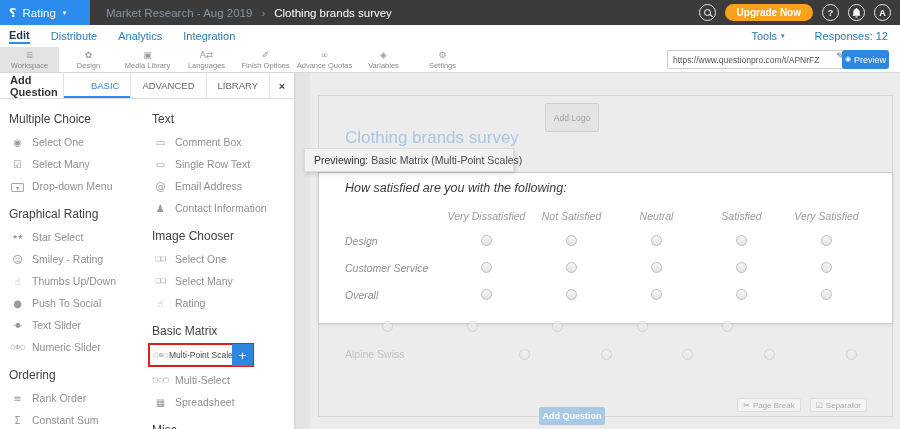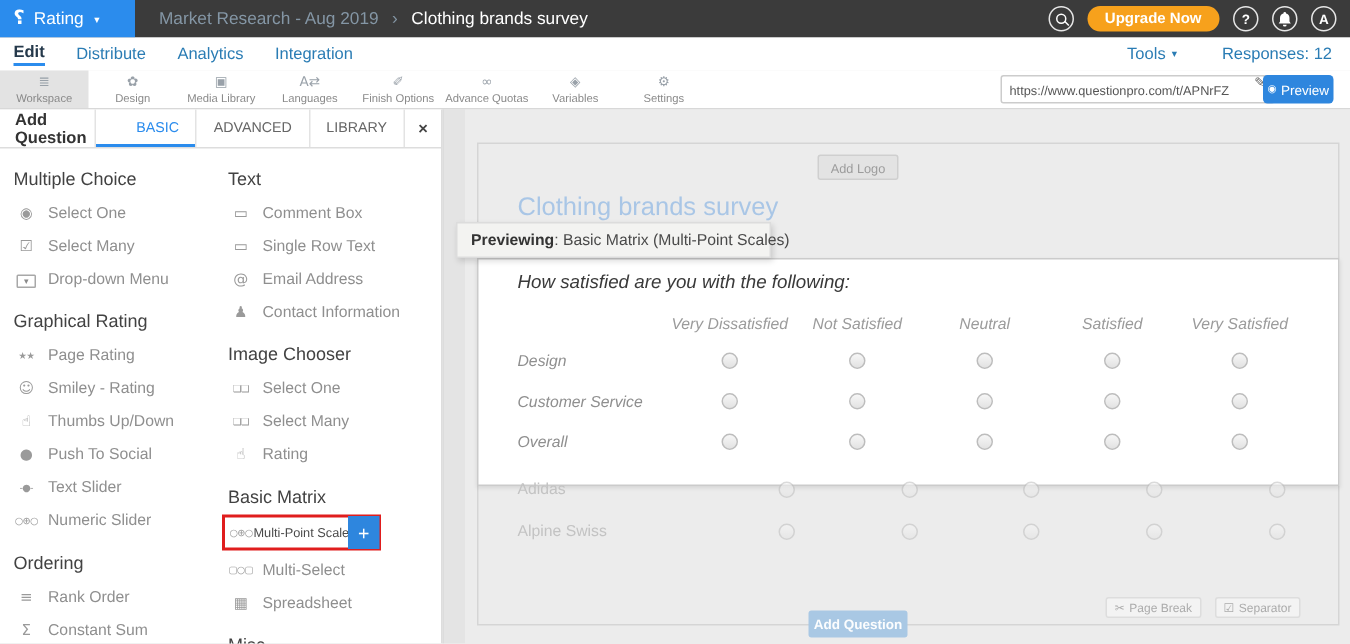--- a/index.html
+++ b/index.html
@@ -59,38 +59,38 @@
   .boxed{display:inline-flex;align-items:center;justify-content:center;border:1px solid #a8a8a8;border-radius:1px;width:13px;height:9px;font-size:6px;color:#8a8a8a;}
   .highlight{border:2px solid #e01d1d;background:#fff;height:24px;margin:2px 0 2px -4px;width:106px;padding-left:3px;position:relative;gap:3px;}
   .highlight .qlabel{font-size:8.5px;color:#4a4a4a;}
   .highlight .qicon{width:13px;}
   .plus{position:absolute;right:-1px;top:-1px;bottom:-1px;width:21px;background:#2e86de;color:#fff;display:flex;align-items:center;justify-content:center;font-size:13px;cursor:pointer;}
   #strip{position:absolute;left:295px;top:73px;width:15px;bottom:0;background:#e4e4e4;border-left:1px solid #dcdcdc;}
 
   
   #main{position:absolute;left:310px;top:73px;right:0;bottom:0;background:#ececec;}
   .container{position:absolute;left:8px;top:22px;width:575px;height:322px;border:1px solid #d5d5d5;background:#ececec;}
-  .addlogo{position:absolute;left:226px;top:7px;width:54px;height:17px;background:#e3e3e3;border:1px solid #cfcfcf;color:#9c9c9c;font-size:8.5px;display:flex;align-items:center;justify-content:center;border-radius:2px;cursor:pointer;}
+  .addlogo{position:absolute;left:226px;top:7px;width:54px;height:29px;background:#e3e3e3;border:1px solid #cfcfcf;color:#9c9c9c;font-size:8.5px;display:flex;align-items:center;justify-content:center;border-radius:2px;cursor:pointer;}
   .stitle{position:absolute;left:26px;top:32px;font-size:17px;color:#a9c6e6;}
   .card{position:absolute;left:-1px;right:-1px;top:76px;height:152px;background:#fff;border:1px solid #cbcbcb;box-shadow:0 1px 3px rgba(0,0,0,.1);padding-top:8px;font-style:italic;}
   .question{padding-left:26px;font-size:12.5px;color:#3a3a3a;height:23px;}
   .mrow{display:flex;align-items:center;height:27px;padding-left:26px;}
   .mhead{height:23px;}
   .mlabel{width:99px;font-size:10.5px;color:#8f8f8f;}
   .mcell{width:85px;display:flex;justify-content:center;font-size:10.5px;color:#9b9b9b;text-align:center;}
   .radio{width:11px;height:11px;border-radius:50%;border:1px solid #bdbdbd;background:linear-gradient(#f7f7f7,#e2e2e2);}
   .faded-rows{position:absolute;left:0;right:0;top:216px;}
   .mrow.faded{height:28px;}
   .faded .mlabel{width:144px;color:#c3c3c3;}
   .faded .radio{opacity:.55;}
   .addq{position:absolute;left:220px;bottom:-9px;width:66px;height:18px;background:#a9c8e4;color:#fcfdfe;font-size:9px;font-weight:bold;display:flex;align-items:center;justify-content:center;border-radius:2px;cursor:pointer;}
   .endbtns{position:absolute;right:25px;bottom:4px;display:flex;gap:9px;}
   .endbtn{height:14px;background:#f3f3f3;border:1px solid #ddd;color:#ababab;font-size:8px;display:flex;align-items:center;gap:3px;padding:0 5px;border-radius:2px;cursor:pointer;}
   .tooltip{position:absolute;left:-6px;top:75px;width:210px;height:24px;background:#f3f3f1;border:1px solid #dcdcdc;box-shadow:1px 2px 4px rgba(0,0,0,.15);display:flex;align-items:center;padding-left:9px;font-size:10.5px;color:#4a4a4a;z-index:5;white-space:nowrap;}
-  .tt-b{font-weight:bold;color:#333;}
+  .tt-b{font-weight:normal;color:#333;}
 </style>
 </head>
 <body>
 
 <div id="topbar">
   <div class="logo-area">
     <span class="logo ic">?</span>
     <span class="prod">Rating</span>
     <span class="caret ic">▾</span>
   </div>
@@ -196,21 +196,21 @@
         </div>
       <div class="qitem">
           <span class="qicon"><span class="boxed ic">▾</span></span>
           <span>Drop-down Menu</span>
         </div>
     </div>
     <div class="qsec">
       <div class="qsec-h">Graphical Rating</div>
       <div class="qitem">
           <span class="qicon ic sm">★★</span>
-          <span>Page Rating</span>
+          <span>Star Select</span>
         </div>
       <div class="qitem">
           <span class="qicon ic">☺</span>
           <span>Smiley - Rating</span>
         </div>
       <div class="qitem">
           <span class="qicon ic">☝</span>
           <span>Thumbs Up/Down</span>
         </div>
       <div class="qitem">
@@ -366,21 +366,20 @@
             <span class="radio"></span>
           </span>
         <span class="mcell">
             <span class="radio"></span>
           </span>
       </div>
     </div>
 
     <div class="faded-rows">
       <div class="mrow faded">
-        <span class="mlabel">Adidas</span>
         <span class="mcell">
             <span class="radio"></span>
           </span>
         <span class="mcell">
             <span class="radio"></span>
           </span>
         <span class="mcell">
             <span class="radio"></span>
           </span>
         <span class="mcell">

